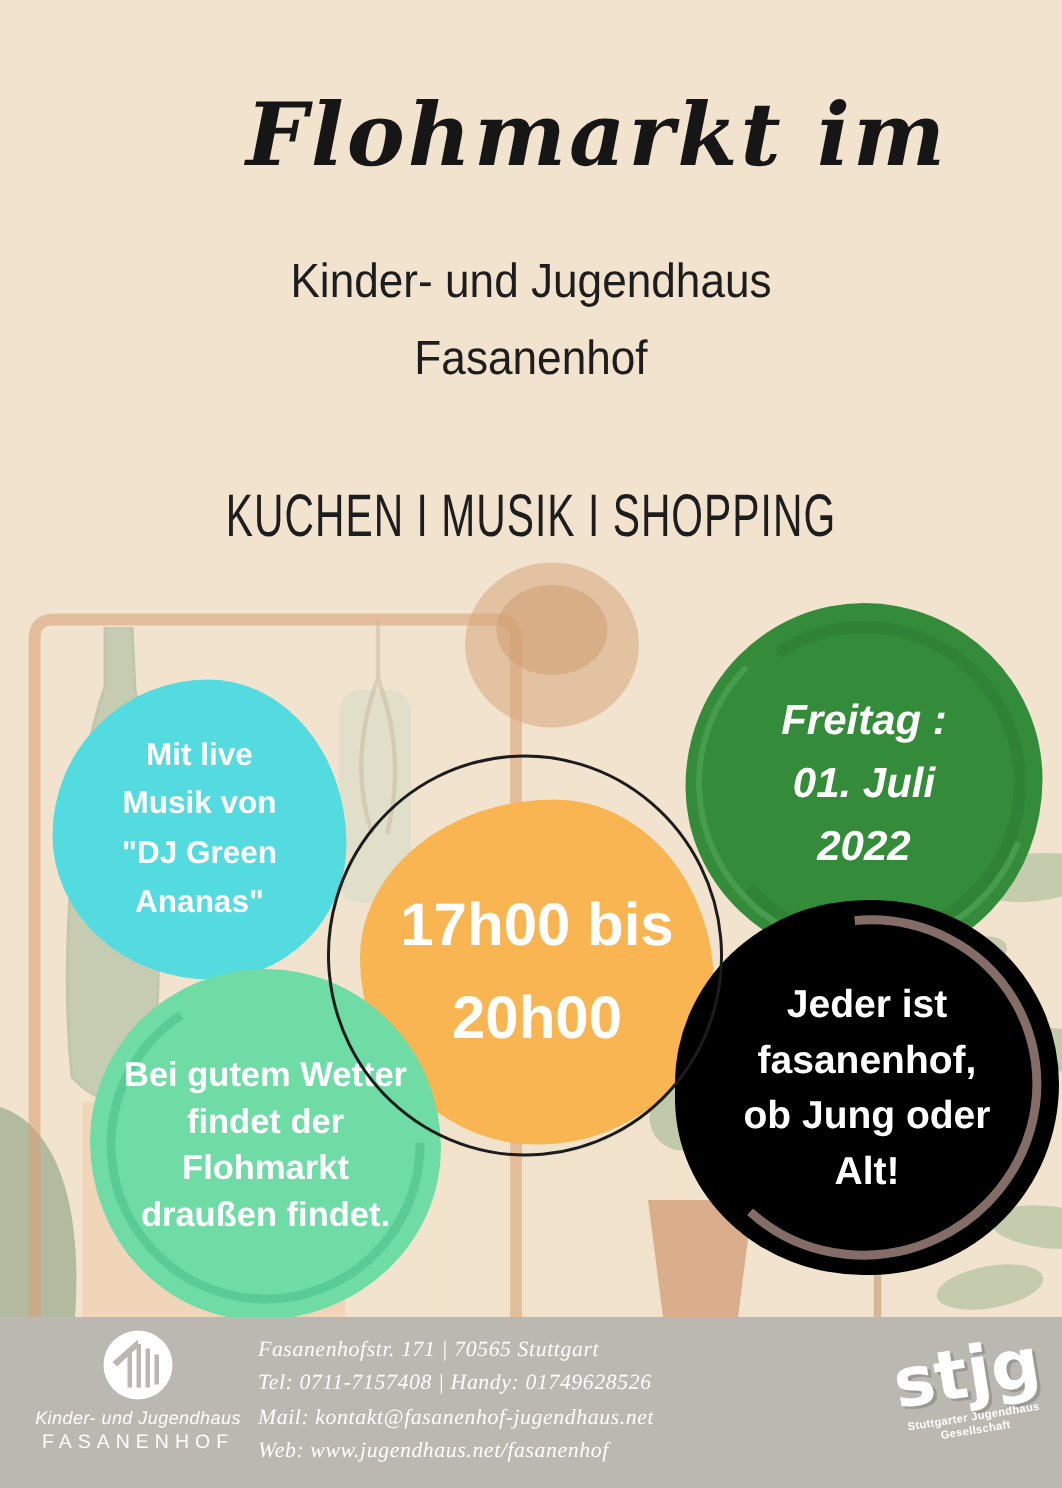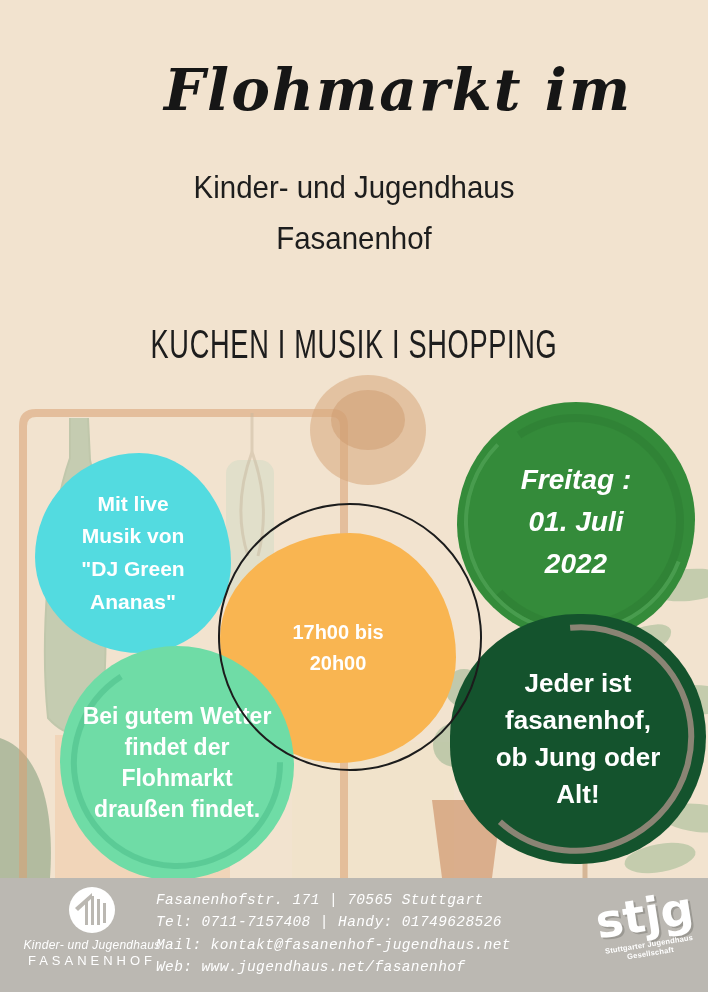--- a/index.html
+++ b/index.html
@@ -35,52 +35,52 @@
   }
   .bl{display:block;}
   .bubble-inner{position:relative;z-index:2;width:100%;}
   .brush{position:absolute;inset:0;z-index:1;}
   .b-music{
     left:35px;top:453px;width:196px;height:200px;background:#53DBE0;
     border-radius:53% 47% 46% 54% / 52% 55% 45% 48%;
     font-size:21px;line-height:1.55;
   }
   .b-time{
-    left:220px;top:533px;width:236px;height:230px;background:#F9B551;
+    left:240px;top:533px;width:236px;height:230px;background:#F9B551;
     border-radius:55% 45% 50% 50% / 46% 54% 46% 54%;
-    font-size:20px;line-height:1.55;
+    font-size:40px;line-height:1.55;
   }
   .b-date{
     left:457px;top:402px;width:238px;height:240px;background:#348B3A;
     border-radius:50% 50% 48% 52% / 51% 49% 51% 49%;
     font-size:28px;line-height:1.5;font-style:italic;
   }
   .b-weather{
     left:60px;top:646px;width:234px;height:234px;background:#6FDCA6;
     border-radius:50% 50% 52% 48% / 49% 51% 49% 51%;
     font-size:23px;line-height:1.35;
   }
   .b-welcome{
-    left:450px;top:614px;width:256px;height:250px;background:#14532d;
+    left:450px;top:600px;width:256px;height:250px;background:#000000;
     border-radius:51% 49% 50% 50% / 50% 50% 52% 48%;
     font-size:26px;line-height:1.42;text-align:center;
   }
   .sketch-outline{position:absolute;left:212px;top:496px;z-index:3;pointer-events:none;}
   
   .footer{
     position:absolute;left:0;bottom:0;width:708px;height:114px;
     background:#BBB8B2;z-index:4;color:#ffffff;
   }
   .logo-block{position:absolute;left:22px;top:8px;width:140px;text-align:center;}
   .logo-circle{display:block;margin:0 auto 4px auto;}
   .org1{font-size:12px;font-style:italic;letter-spacing:.3px;}
   .org2{font-size:13px;letter-spacing:4px;margin-top:1px;}
   .contact{
-    position:absolute;left:156px;top:11px;font-size:14.5px;font-style:italic;
-    line-height:1.55;letter-spacing:.4px;font-family:Liberation Mono, monospace;
+    position:absolute;left:172px;top:11px;font-size:14.5px;font-style:italic;
+    line-height:1.55;letter-spacing:.4px;font-family:Liberation Serif, serif;
   }
   .stjg{
     position:absolute;left:586px;top:14px;width:120px;text-align:center;
     transform:rotate(-9deg);
   }
   .stjg-word{
     font-family:"DejaVu Sans",sans-serif;font-weight:700;font-size:46px;line-height:1;
     text-shadow:2px 2px 0 rgba(130,128,122,.55);
   }
   .stjg-sub{font-size:7.5px;font-weight:700;margin-top:2px;letter-spacing:.2px;}

